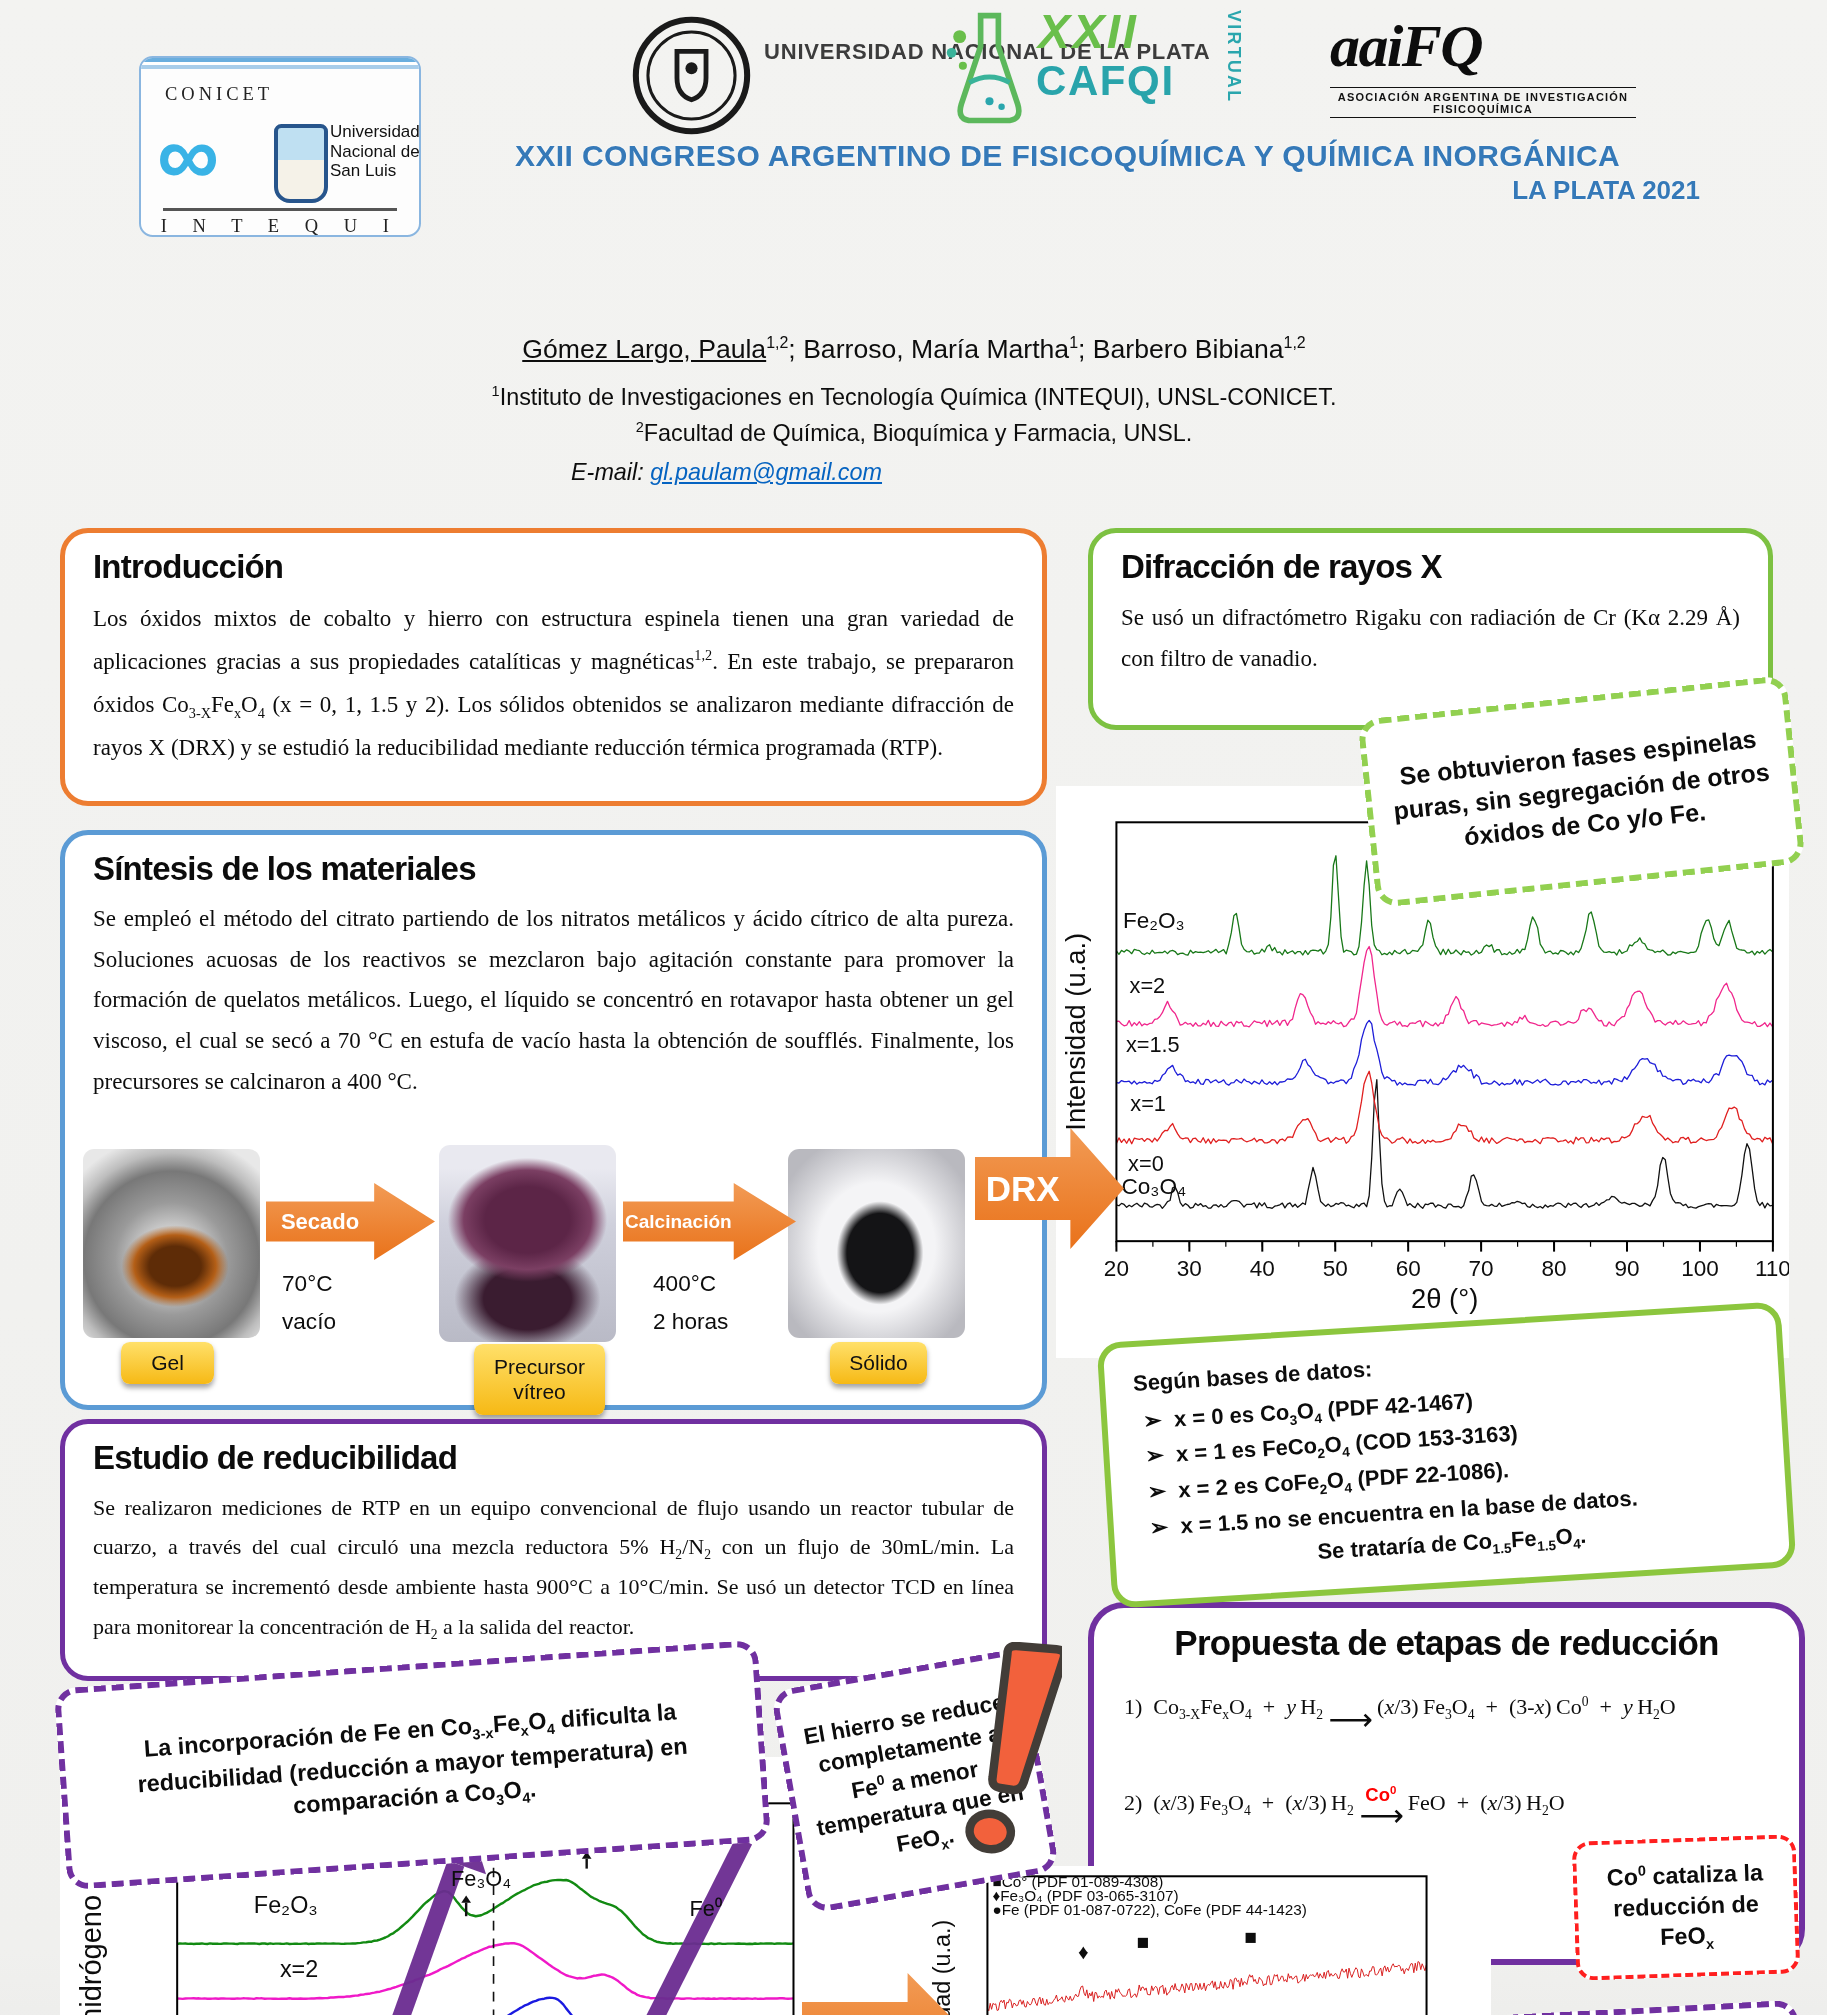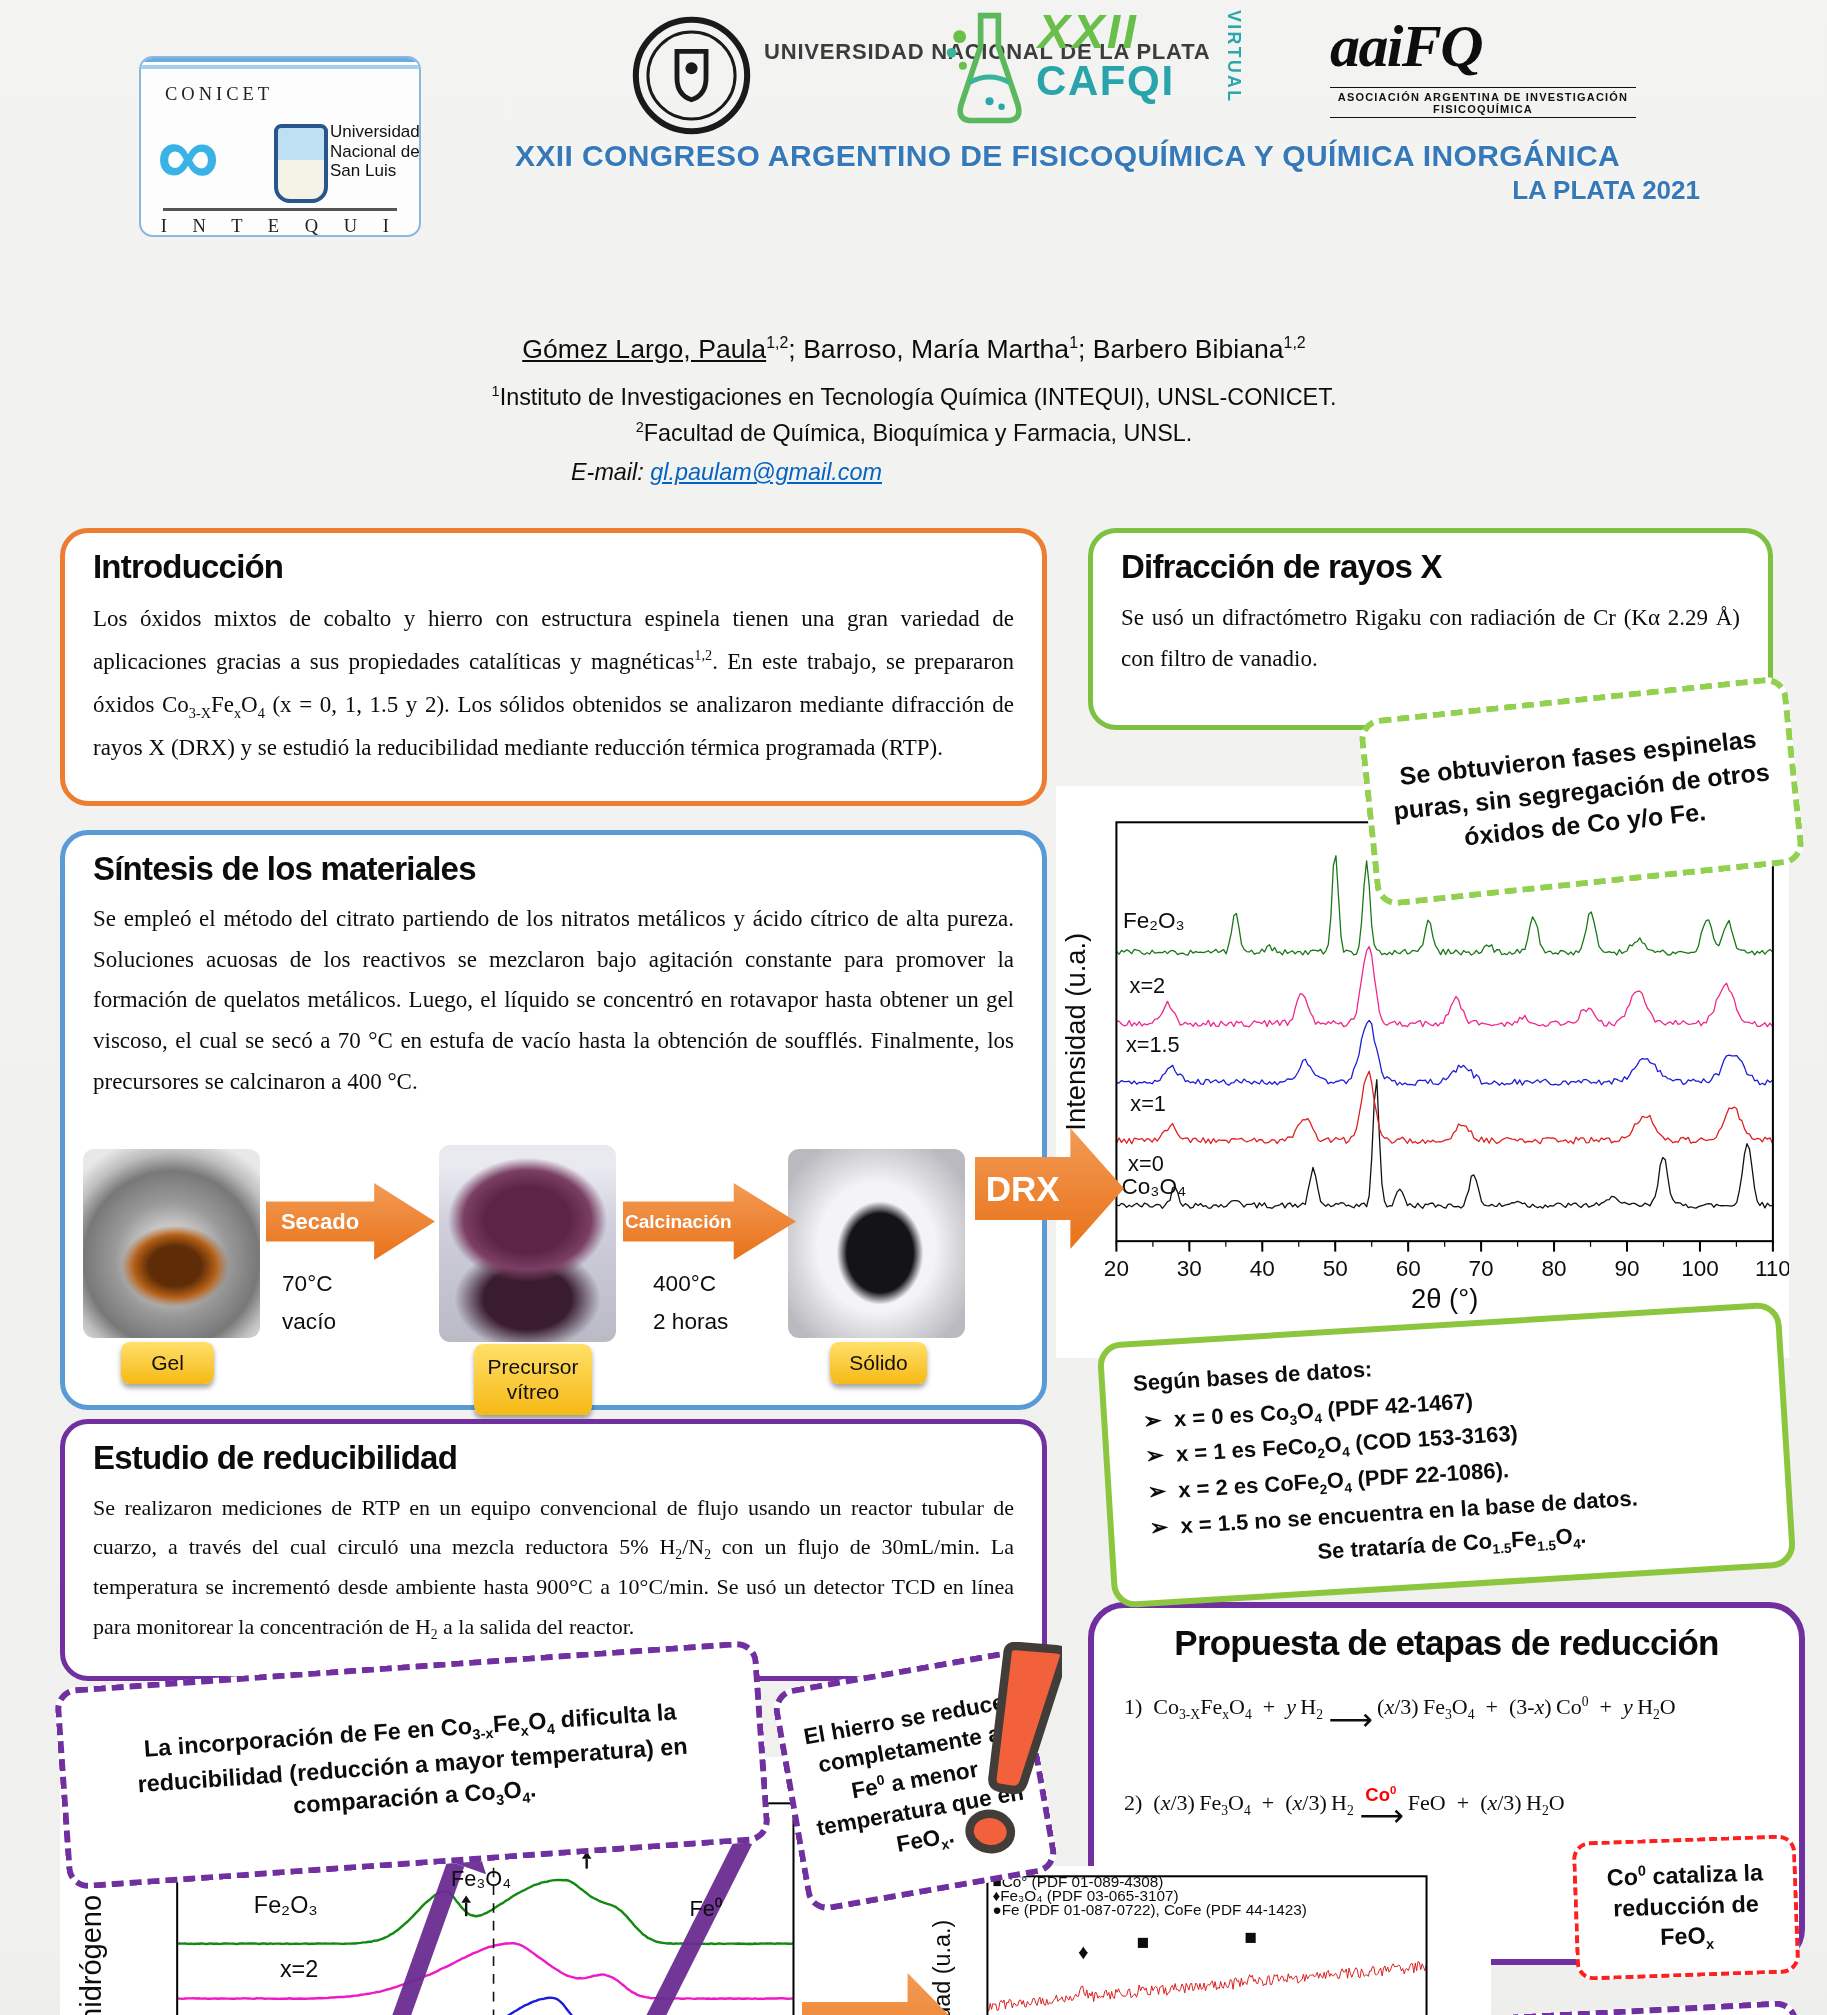--- a/index.html
+++ b/index.html
@@ -164,21 +164,21 @@
     <span>Calcinación</span>
   </div>
   <div class="step-temp" style="left:653px;top:1265px;">
     <div>400°C</div>
     <div>2 horas</div>
   </div>
 
   <div class="ylabel-tag" style="left:121px;top:1342px;width:93px;height:42px;">
       <span>Gel</span>
     </div>
-  <div class="ylabel-tag" style="left:474px;top:1344px;width:118px;height:71px;">
+  <div class="ylabel-tag" style="left:474px;top:1344px;width:131px;height:71px;">
       <span>Precursor vítreo</span>
     </div>
   <div class="ylabel-tag" style="left:830px;top:1342px;width:97px;height:42px;">
       <span>Sólido</span>
     </div>
 
   <div class="block-arrow" style="left:975px;top:1128px;width:149px;height:121px;font-size:35px;z-index:6;">
     <span>DRX</span>
   </div>
 

